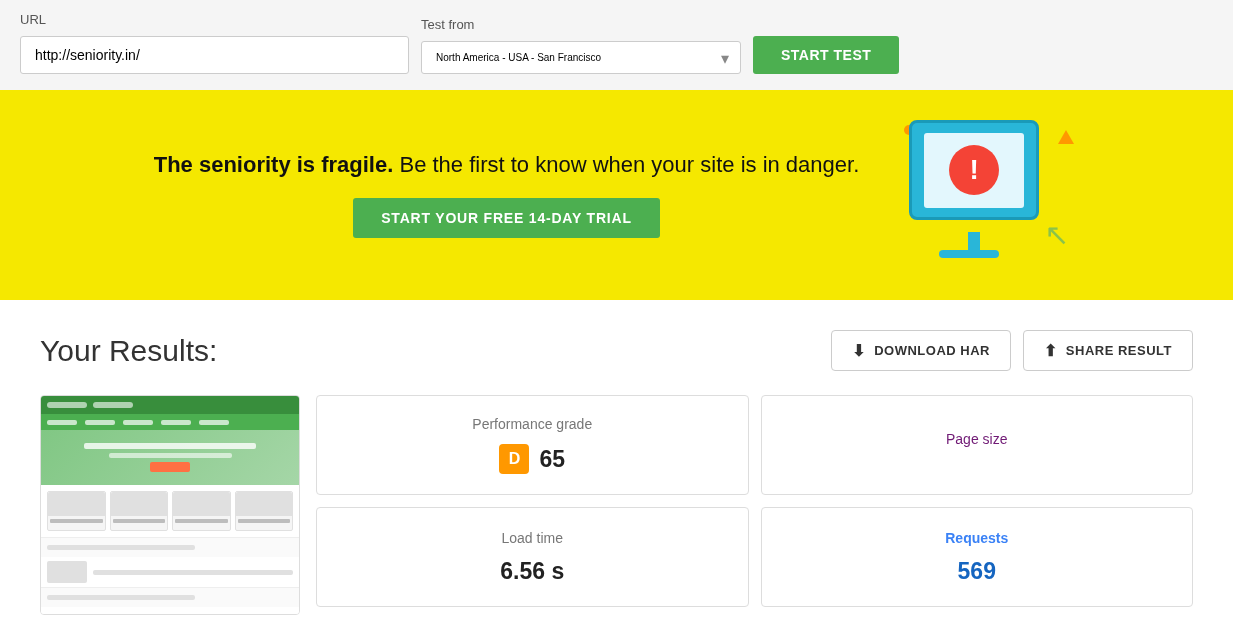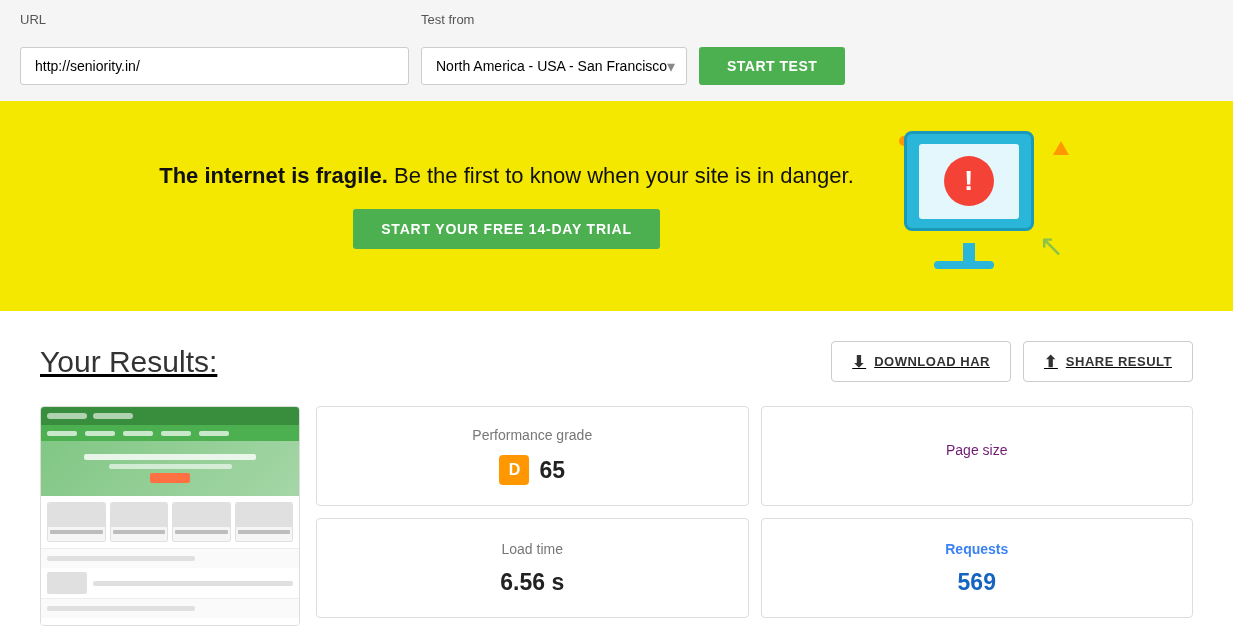--- a/index.html
+++ b/index.html
@@ -6,36 +6,36 @@
     body { font-family: Arial, sans-serif; background: #fff; }
 
     
     .top-bar {
       background: #f5f5f5;
       padding: 12px 20px 16px;
       display: flex;
       align-items: flex-end;
       gap: 12px;
     }
-    .field-group { display: flex; flex-direction: column; gap: 20px; }
+    .field-group { display: flex; flex-direction: column; gap: 9px; }
     .field-group label { font-size: 13px; color: #555; }
     .url-input {
       width: 389px;
       padding: 10px 14px;
       border: 1px solid #ccc;
       border-radius: 3px;
       font-size: 14px;
       outline: none;
     }
     .location-select {
-      width: 266px;
+      width: 320px;
       padding: 10px 14px;
       border: 1px solid #ccc;
       border-radius: 3px;
-      font-size: 14px;
+      font-size: 10px;
       background: #fff;
       appearance: none;
       -webkit-appearance: none;
       cursor: pointer;
       outline: none;
     }
     .select-wrapper {
       position: relative;
     }
     .select-wrapper::after {
@@ -179,21 +179,20 @@
     
     .results-section {
       padding: 30px 40px 40px;
       background: #fff;
     }
     .results-header {
       display: flex;
       align-items: center;
       justify-content: space-between;
       margin-bottom: 24px;
-      text-decoration: underline;
     }
     .results-title {
       font-size: 30px;
       font-weight: 400;
       color: #333;
     }
     .results-actions {
       display: flex;
       gap: 12px;
     }
@@ -325,21 +324,21 @@
         <option>Australia - Sydney</option>
       </select>
     </div>
   </div>
   <button class="start-test-btn">START TEST</button>
 </div>
 
 <div class="banner">
   <div class="banner-text-area">
     <p>
-      <strong>The internet is fragile.</strong>
+      <strong>The seniority is fragile.</strong>
       <span>Be the first to know when your site is in danger.</span>
     </p>
     <button class="banner-cta">START YOUR FREE 14-DAY TRIAL</button>
   </div>
 
   <div class="monitor-wrap">
     <div class="deco-circle"></div>
     <div class="deco-triangle"></div>
     <div class="monitor-body">
       <div class="monitor-screen">

